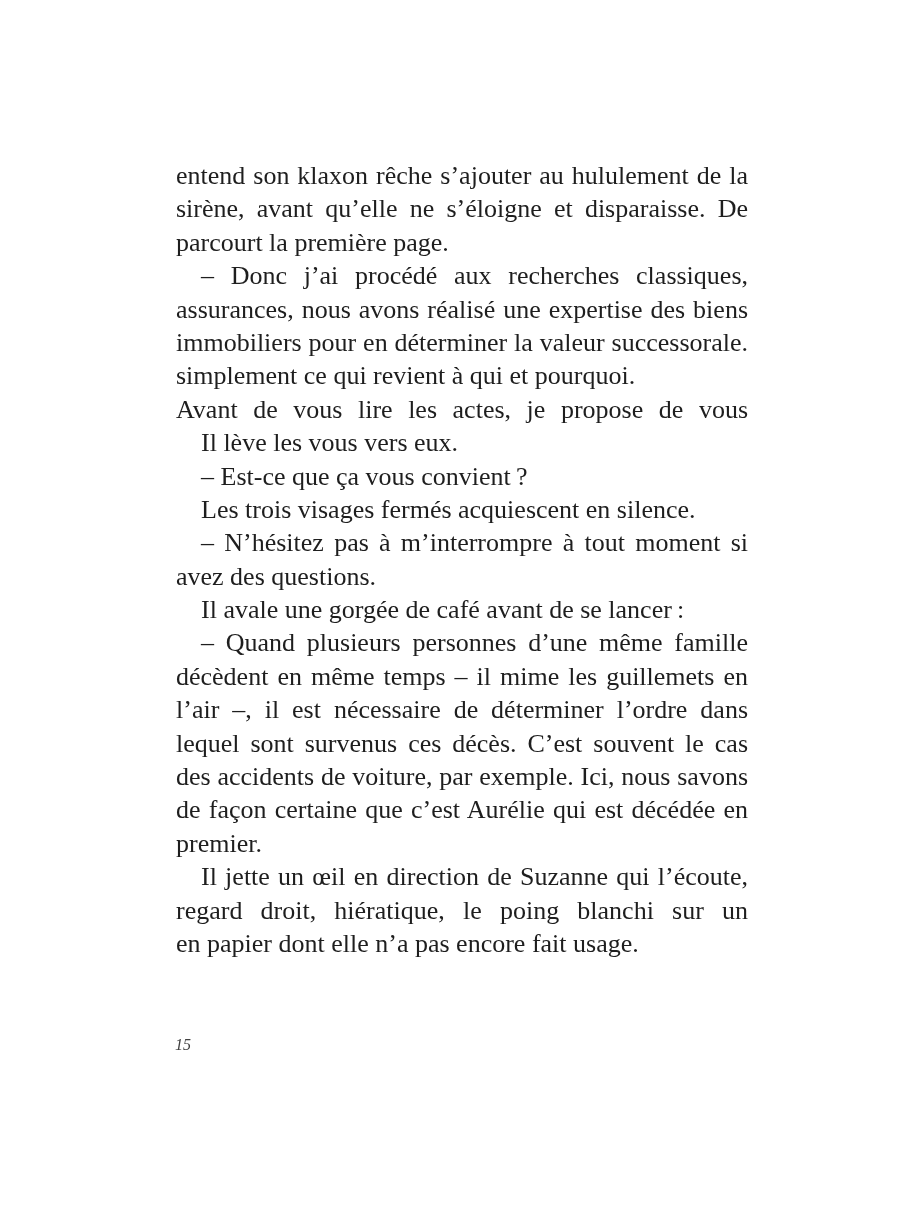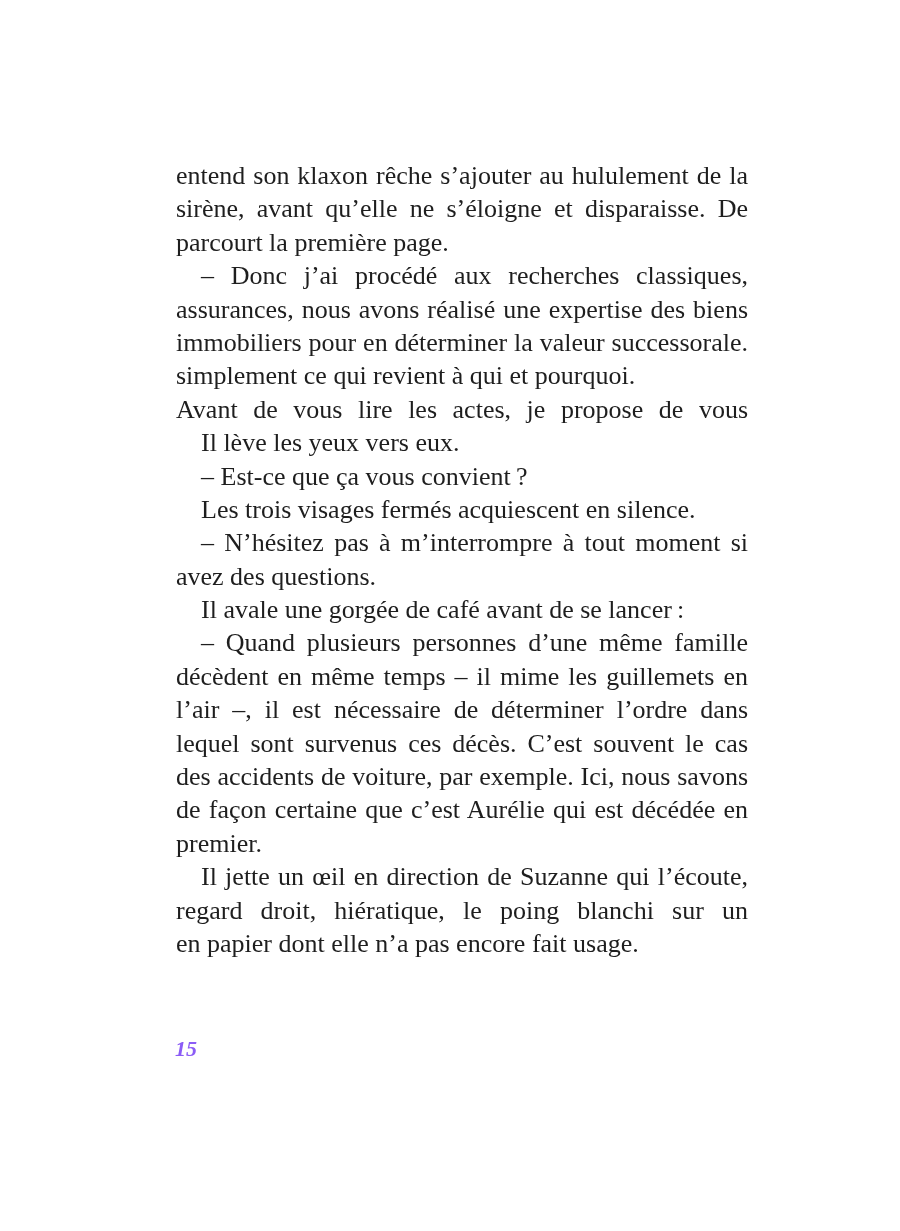--- a/index.html
+++ b/index.html
@@ -37,45 +37,45 @@
     text-align: center;
     text-align-last: left;
   }
   .line.indent {
     padding-left: 25px;
   }
   .page-number {
     position: absolute;
     left: 175px;
     top: 1036px;
-    font-size: 22px;
+    font-size: 16px;
     font-style: italic;
-    font-weight: 700;
-    color: #8b5cf6;
+    font-weight: 400;
+    color: #404040;
   }
 </style>
 </head>
 <body>
 
 <div class="page">
   <div class="text-block" id="text-block">
       <div class="para">
         <div class="line">entend son klaxon rêche s’ajouter au hululement de la</div>
         <div class="line">sirène, avant qu’elle ne s’éloigne et disparaisse. De Mulder</div>
         <div class="line last">parcourt la première page.</div>
       </div>
       <div class="para">
         <div class="line indent">– Donc j’ai procédé aux recherches classiques, banques,</div>
         <div class="line">assurances, nous avons réalisé une expertise des biens</div>
         <div class="line">immobiliers pour en déterminer la valeur successorale.</div>
         <div class="line last">simplement ce qui revient à qui et pourquoi.</div>
         <div class="line">Avant de vous lire les actes, je propose de vous expliquer</div>
       </div>
       <div class="para">
-        <div class="line last indent">Il lève les yeux vers eux.</div>
+        <div class="line last indent">Il lève les vous vers eux.</div>
       </div>
       <div class="para">
         <div class="line last indent">– Est-ce que ça vous convient ?</div>
       </div>
       <div class="para">
         <div class="line last indent">Les trois visages fermés acquiescent en silence.</div>
       </div>
       <div class="para">
         <div class="line indent">– N’hésitez pas à m’interrompre à tout moment si vous</div>
         <div class="line last">avez des questions.</div>

